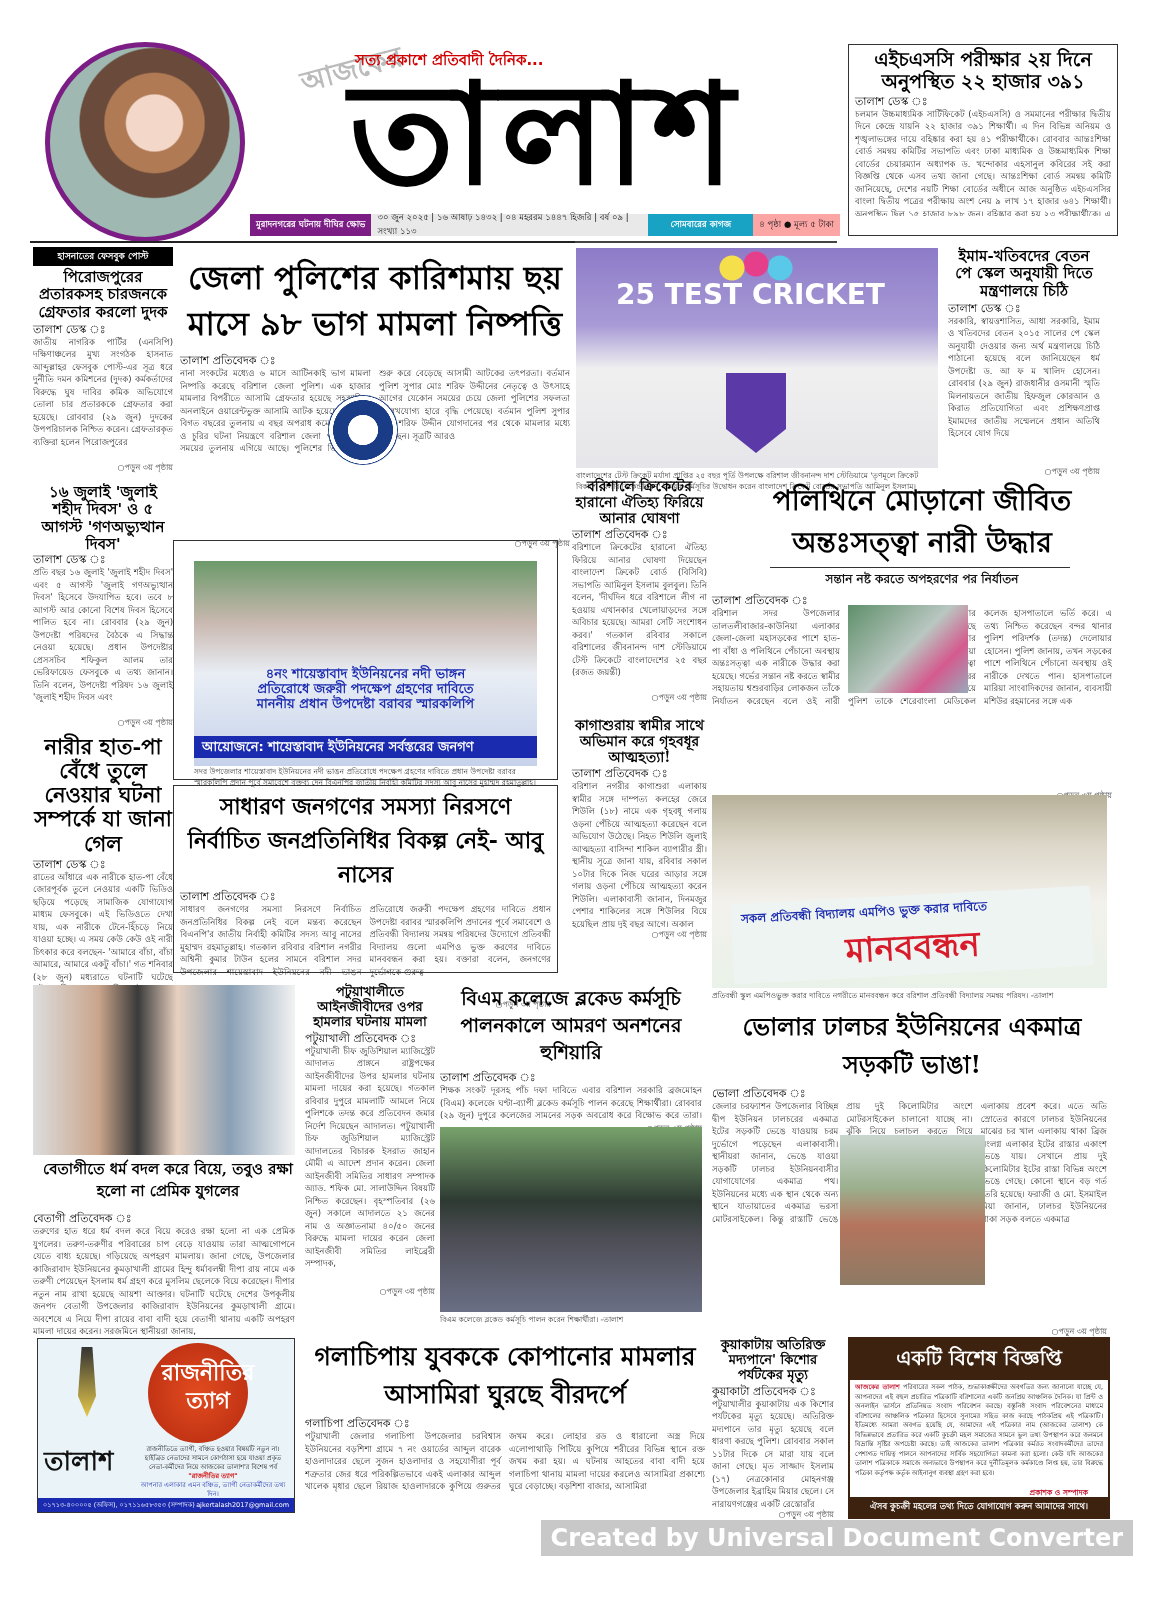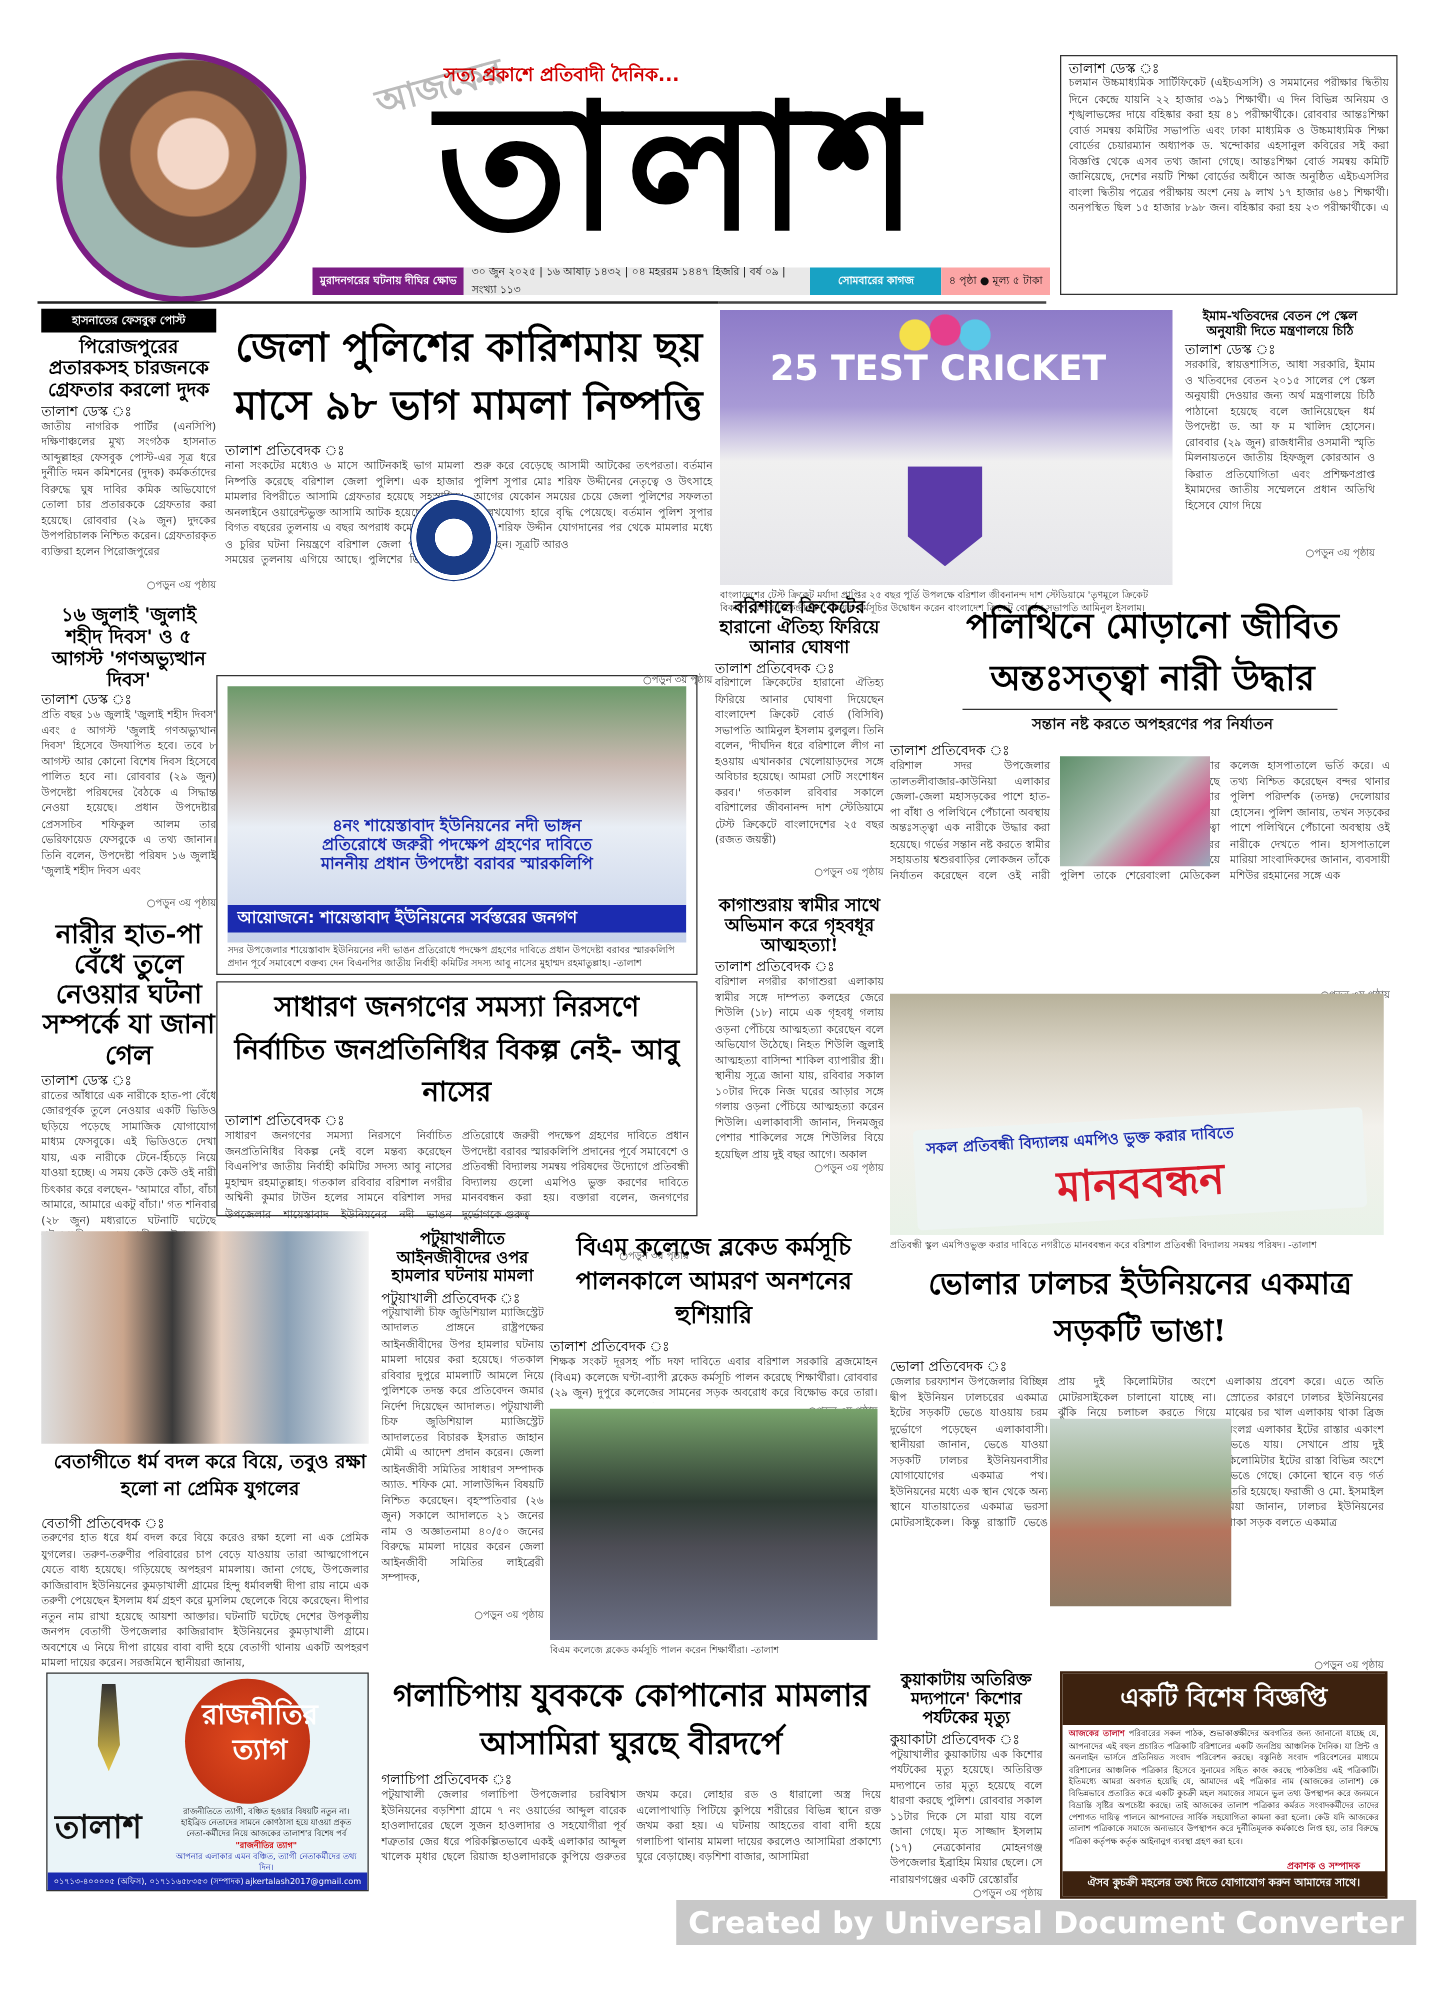--- a/index.html
+++ b/index.html
@@ -37,20 +37,21 @@
 <div class="abs slogan">সত্য প্রকাশে প্রতিবাদী দৈনিক...</div>
 <div class="abs logo">তালাশ</div>
 <div class="abs dateline">
   <span class="tag1">মুরাদনগরের ঘটনায় দীঘির ক্ষোভ</span>
   <span class="date">৩০ জুন ২০২৫ | ১৬ আষাঢ় ১৪৩২ | ০৪ মহররম ১৪৪৭ হিজরি | বর্ষ ০৯ | সংখ্যা ১১৩</span>
   <span class="tag2">সোমবারের কাগজ</span>
   <span class="price">৪ পৃষ্ঠা ● মূল্য ৫ টাকা</span>
 </div>
 
 <div class="abs boxed" style="left:848px;top:44px;width:270px;height:192px;padding:4px 6px">
+  <div class="hl" style="font-size:19px;margin-bottom:3px">এইচএসসি পরীক্ষার ২য় দিনে অনুপস্থিত ২২ হাজার ৩৯১</div>
   <div class="byline">তালাশ ডেস্ক ঃ</div>
   <div class="body-text" style="height:108px">চলমান উচ্চমাধ্যমিক সার্টিফিকেট (এইচএসসি) ও সমমানের পরীক্ষার দ্বিতীয় দিনে কেন্দ্রে যায়নি ২২ হাজার ৩৯১ শিক্ষার্থী। এ দিন বিভিন্ন অনিয়ম ও শৃঙ্খলাভঙ্গের দায়ে বহিষ্কার করা হয় ৪১ পরীক্ষার্থীকে। রোববার আন্তঃশিক্ষা বোর্ড সমন্বয় কমিটির সভাপতি এবং ঢাকা মাধ্যমিক ও উচ্চমাধ্যমিক শিক্ষা বোর্ডের চেয়ারম্যান অধ্যাপক ড. খন্দোকার এহসানুল কবিরের সই করা বিজ্ঞপ্তি থেকে এসব তথ্য জানা গেছে। আন্তঃশিক্ষা বোর্ড সমন্বয় কমিটি জানিয়েছে, দেশের নয়টি শিক্ষা বোর্ডের অধীনে আজ অনুষ্ঠিত এইচএসসির বাংলা দ্বিতীয় পত্রের পরীক্ষায় অংশ নেয় ৯ লাখ ১৭ হাজার ৬৪১ শিক্ষার্থী। অনুপস্থিত ছিল ১৫ হাজার ৮৯৮ জন। বহিষ্কার করা হয় ২৩ পরীক্ষার্থীকে। এ ছাড়া মাদ্রাসা</div>
 </div>
 
 <div class="abs rule" style="left:30px;top:241px;width:545px"></div>
 <div class="abs rule" style="left:575px;top:241px;width:262px;background:#444"></div>
 
 <div class="abs" style="left:33px;top:247px;width:140px">
   <div class="label-black">হাসনাতের ফেসবুক পোস্ট</div>
   <div class="hl" style="font-size:15px;margin:3px 0">পিরোজপুরের প্রতারকসহ চারজনকে গ্রেফতার করলো দুদক</div>
@@ -84,27 +85,27 @@
 <div class="abs" style="left:328px;top:395px;width:70px;height:70px;border-radius:50%;background:radial-gradient(circle,#fff 0 30%,#1a3c86 31% 60%,#fff 61% 68%,#1a3c86 69%)"></div>
 
 <div class="abs photo" style="left:576px;top:248px;width:362px;height:220px;background:linear-gradient(180deg,#8d7bc8 0%,#a89ad6 35%,#f0f0f0 55%,#e6e6ea 100%)">
   <div style="position:absolute;left:40px;top:30px;font-size:28px;font-weight:bold;color:#fff">25 TEST CRICKET</div>
   <div style="position:absolute;left:150px;top:125px;width:60px;height:80px;background:#5b3aa8;clip-path:polygon(0 0,100% 0,100% 70%,50% 100%,0 70%)"></div>
   <div style="position:absolute;left:140px;top:0;width:80px;height:40px;background:radial-gradient(circle at 20% 50%,#f5e04b 0 12px,transparent 13px),radial-gradient(circle at 50% 40%,#e53f8c 0 12px,transparent 13px),radial-gradient(circle at 80% 50%,#5ac8e8 0 12px,transparent 13px)"></div>
 </div>
 <div class="abs caption" style="left:576px;top:470px;width:362px;height:24px;overflow:hidden">বাংলাদেশের টেস্ট ক্রিকেট মর্যাদা প্রাপ্তির ২৫ বছর পূর্তি উপলক্ষে বরিশাল জীবনানন্দ দাশ স্টেডিয়ামে 'তৃণমূলে ক্রিকেট বিকাশে খেলার বিকেন্দ্রীকরণ' বিষয়ক কর্মসূচির উদ্বোধন করেন বাংলাদেশ ক্রিকেট বোর্ডের সভাপতি আমিনুল ইসলাম। -তালাশ</div>
 
 <div class="abs" style="left:948px;top:248px;width:152px">
-  <div class="hl" style="font-size:10px;margin-bottom:3px">ইমাম-খতিবদের বেতন পে স্কেল অনুযায়ী দিতে মন্ত্রণালয়ে চিঠি</div>
+  <div class="hl" style="font-size:15px;margin-bottom:3px">ইমাম-খতিবদের বেতন পে স্কেল অনুযায়ী দিতে মন্ত্রণালয়ে চিঠি</div>
   <div class="byline">তালাশ ডেস্ক ঃ</div>
   <div class="body-text" style="height:150px">সরকারি, স্বায়ত্তশাসিত, আধা সরকারি, ইমাম ও খতিবদের বেতন ২০১৫ সালের পে স্কেল অনুযায়ী দেওয়ার জন্য অর্থ মন্ত্রণালয়ে চিঠি পাঠানো হয়েছে বলে জানিয়েছেন ধর্ম উপদেষ্টা ড. আ ফ ম খালিদ হোসেন। রোববার (২৯ জুন) রাজধানীর ওসমানী স্মৃতি মিলনায়তনে জাতীয় হিফজুল কোরআন ও কিরাত প্রতিযোগিতা এবং প্রশিক্ষণপ্রাপ্ত ইমামদের জাতীয় সম্মেলনে প্রধান অতিথি হিসেবে যোগ দিয়ে</div>
   <div class="more">○পড়ুন ৩য় পৃষ্ঠায়</div>
 </div>
 
-<div class="abs boxed" style="left:173px;top:540px;width:385px;height:240px;padding:8px">
+<div class="abs boxed" style="left:173px;top:540px;width:385px;height:240px;padding:20px">
   <div class="photo" style="height:205px;background:linear-gradient(180deg,#6c9a6a 0%,#c9b8b0 30%,#e9eef5 55%,#c6d2ea 100%);position:relative">
     <div style="position:absolute;left:0;right:0;top:105px;text-align:center;font-size:13px;line-height:15px" class="banner-text">
       <div>৪নং শায়েস্তাবাদ ইউনিয়নের নদী ভাঙ্গন</div>
       <div>প্রতিরোধে জরুরী পদক্ষেপ গ্রহণের দাবিতে</div>
       <div>মাননীয় প্রধান উপদেষ্টা বরাবর স্মারকলিপি</div>
     </div>
     <div style="position:absolute;left:0;right:0;bottom:8px;height:22px;background:#1b2bb0;color:#fff;font-size:13px;font-weight:bold;padding-left:8px;line-height:22px">আয়োজনে: শায়েস্তাবাদ ইউনিয়নের সর্বস্তরের জনগণ</div>
   </div>
   <div class="caption" style="height:24px;overflow:hidden">সদর উপজেলার শায়েস্তাবাদ ইউনিয়নের নদী ভাঙন প্রতিরোধে পদক্ষেপ গ্রহণের দাবিতে প্রধান উপদেষ্টা বরাবর স্মারকলিপি প্রদান পূর্বে সমাবেশে বক্তব্য দেন বিএনপির জাতীয় নির্বাহী কমিটির সদস্য আবু নাসের মুহাম্মদ রহমাতুল্লাহ। -তালাশ</div>
 </div>

